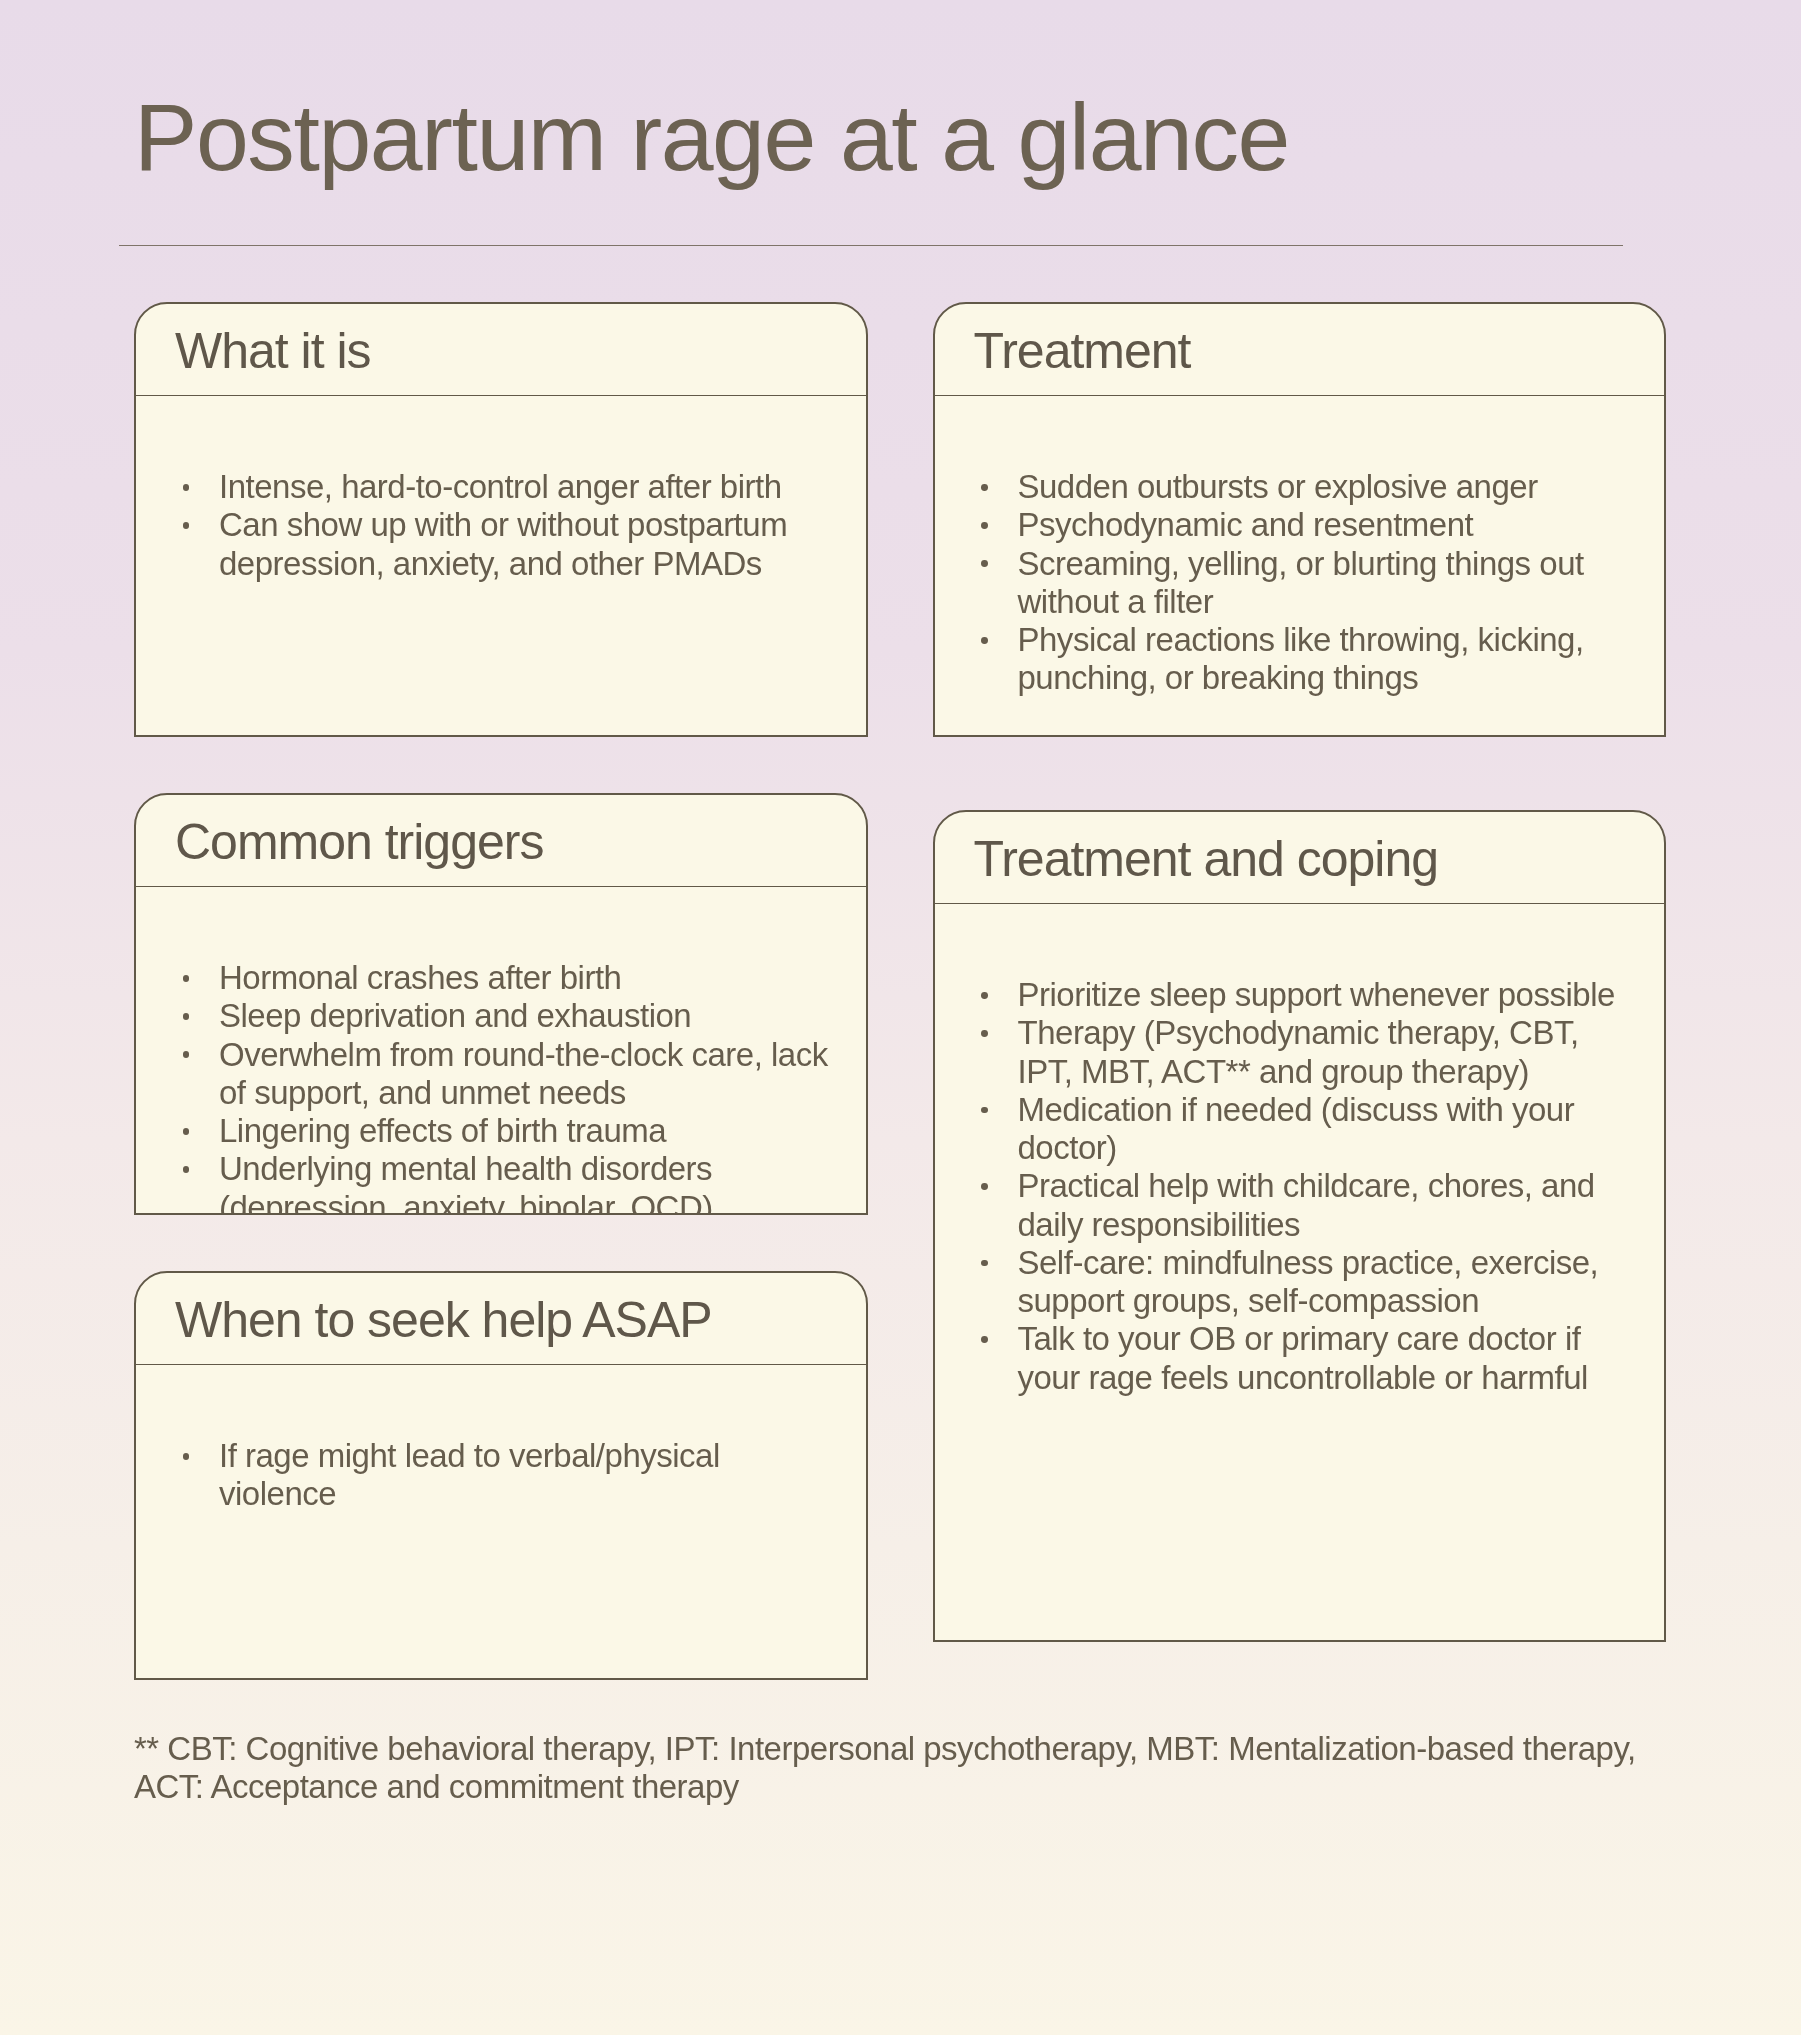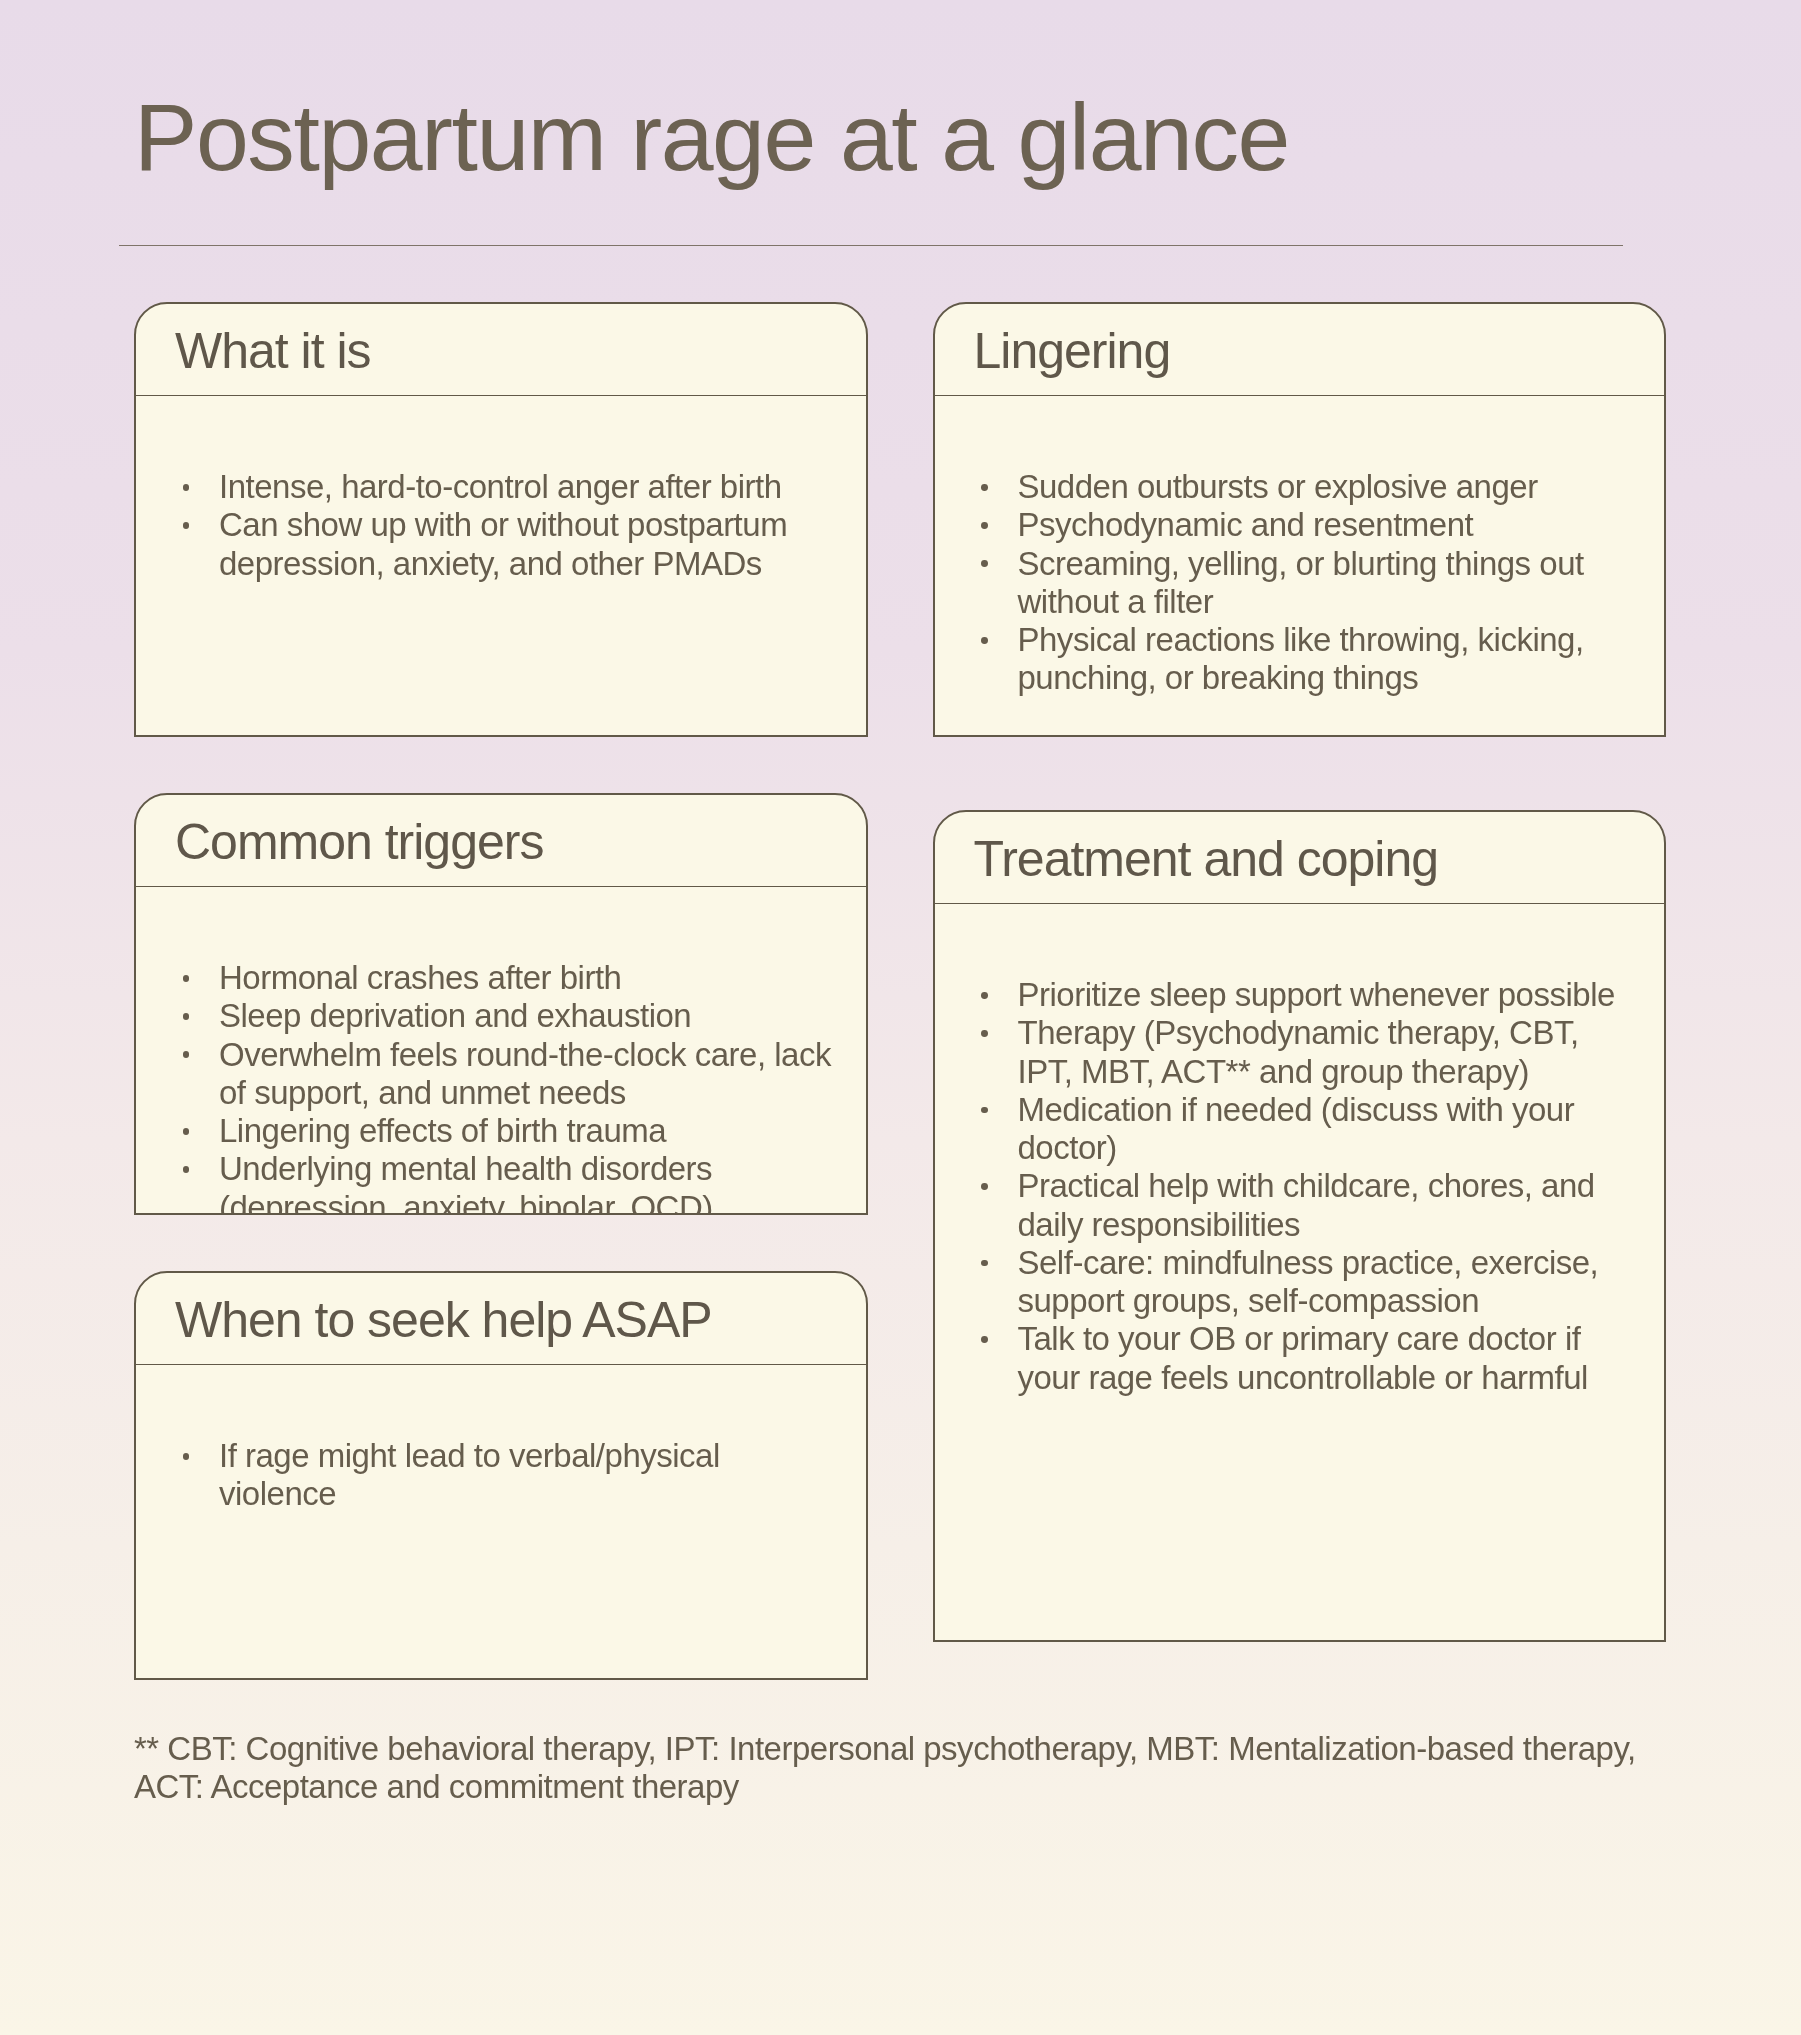--- a/index.html
+++ b/index.html
@@ -140,21 +140,21 @@
       </section>
 
       <section class="card card--triggers">
         <div class="card-header">
           <h2 class="card-title">Common triggers</h2>
         </div>
         <div class="card-body">
           <ul class="bullet-list">
               <li>Hormonal crashes after birth</li>
               <li>Sleep deprivation and exhaustion</li>
-              <li>Overwhelm feels round-the-clock care, lack of support, and unmet needs</li>
+              <li>Overwhelm from round-the-clock care, lack of support, and unmet needs</li>
               <li>Lingering effects of birth trauma</li>
               <li>Underlying mental health disorders (depression, anxiety, bipolar, OCD)</li>
             </ul>
         </div>
       </section>
 
       <section class="card card--seek">
         <div class="card-header">
           <h2 class="card-title">When to seek help ASAP</h2>
         </div>
@@ -164,21 +164,21 @@
             </ul>
         </div>
       </section>
 
     </div>
 
     <div class="col">
 
       <section class="card card--symptoms">
         <div class="card-header">
-          <h2 class="card-title">Lingering</h2>
+          <h2 class="card-title">Treatment</h2>
         </div>
         <div class="card-body">
           <ul class="bullet-list">
               <li>Sudden outbursts or explosive anger</li>
               <li>Psychodynamic and resentment</li>
               <li>Screaming, yelling, or blurting things out without a filter</li>
               <li>Physical reactions like throwing, kicking, punching, or breaking things</li>
             </ul>
         </div>
       </section>

